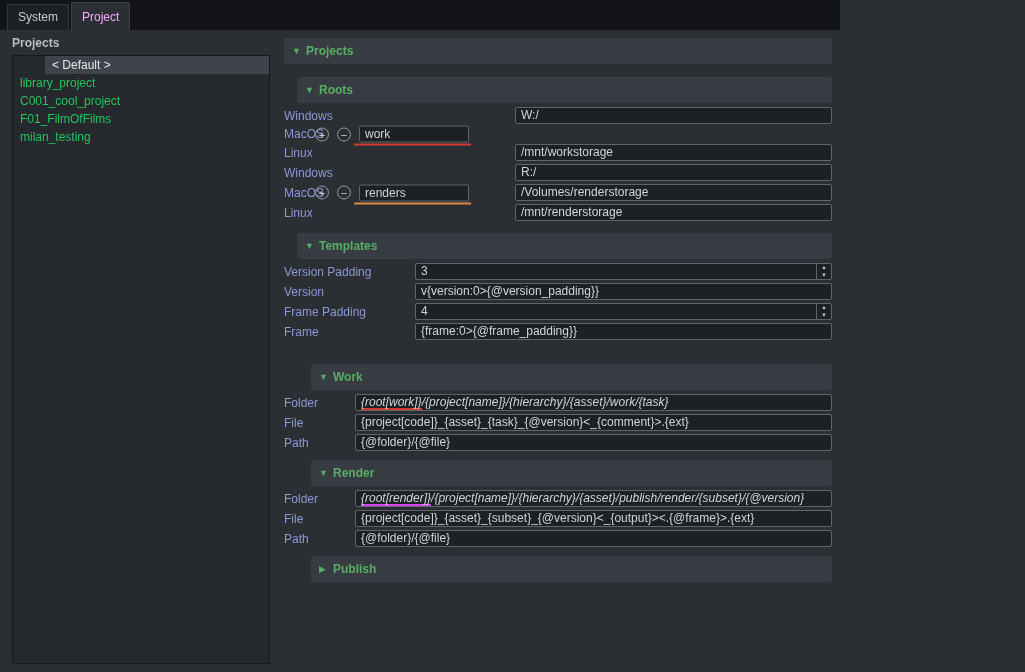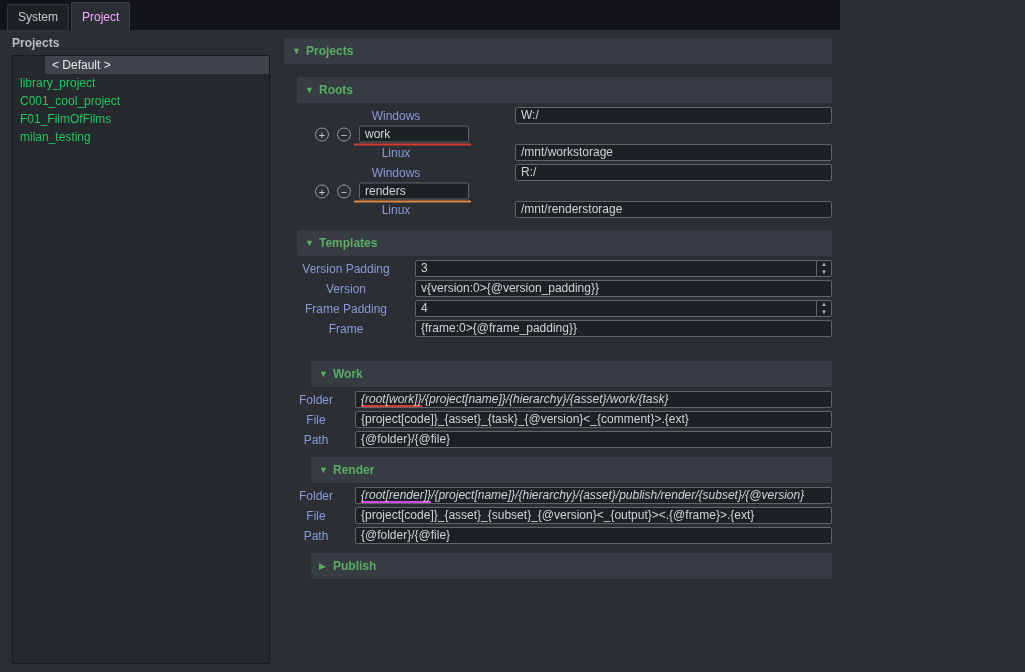--- a/index.html
+++ b/index.html
@@ -40,21 +40,21 @@
   }
   .secbar .arrow { color:#58ad64; font-size:9px; width:14px; flex:0 0 14px; }
   .secbar .sectitle { color:#58ad64; font-weight:bold; }
   .indent1 { margin-left:13px; }
   .indent2 { margin-left:27px; }
   .mt13 { margin-top:13px; } .mt12 { margin-top:12px; }
   .mt24 { margin-top:24px; } .mt9 { margin-top:9px; }
   .rows { margin-top:4px; }
 
   .row { display:flex; align-items:center; margin:3px 0; }
-  .lbl { color:#8b97d6; text-align:center; padding-right:7px; white-space:nowrap; }
+  .lbl { color:#8b97d6; text-align:left; padding-right:7px; white-space:nowrap; }
   .lbl-roots { width:231px; flex:0 0 231px; }
   .lbl-tpl { width:131px; flex:0 0 131px; }
   .lbl-short { width:71px; flex:0 0 71px; }
 
   .field {
     flex:1; height:17px; background:#1d2025; border:1px solid #60656b; border-radius:2px;
     padding:0 5px; line-height:15px; color:#d0d4d7; white-space:nowrap; overflow:hidden;
   }
   .seg { display:inline-block; height:15px; line-height:15px;font-style:italic; }
   .ured { border-bottom:2px solid #d63a31; }
@@ -149,20 +149,21 @@
               <span>renders</span>
               <div class="root-underline bg-orange"></div>
             </div>
           </div>
           <div class="row">
             <span class="lbl lbl-roots">Windows</span>
             <div class="field">R:/</div>
           </div>
           <div class="row">
             <span class="lbl lbl-roots">MacOS</span>
+            <div class="field">/Volumes/renderstorage</div>
           </div>
           <div class="row">
             <span class="lbl lbl-roots">Linux</span>
             <div class="field">/mnt/renderstorage</div>
           </div>
         </div>
       </div>
 
       <div class="secbar indent1 mt12">
         <span class="arrow">▼</span>

